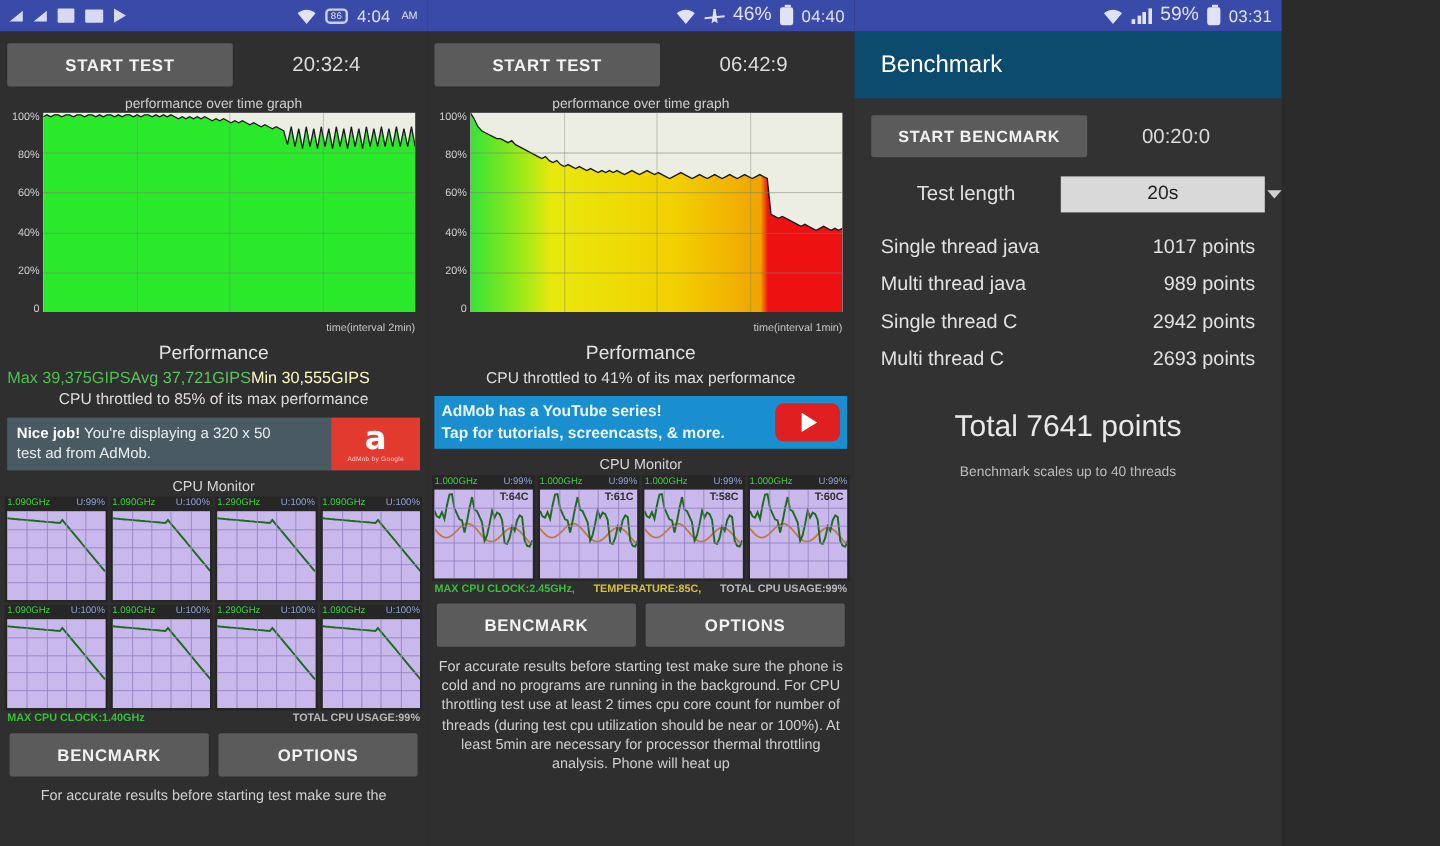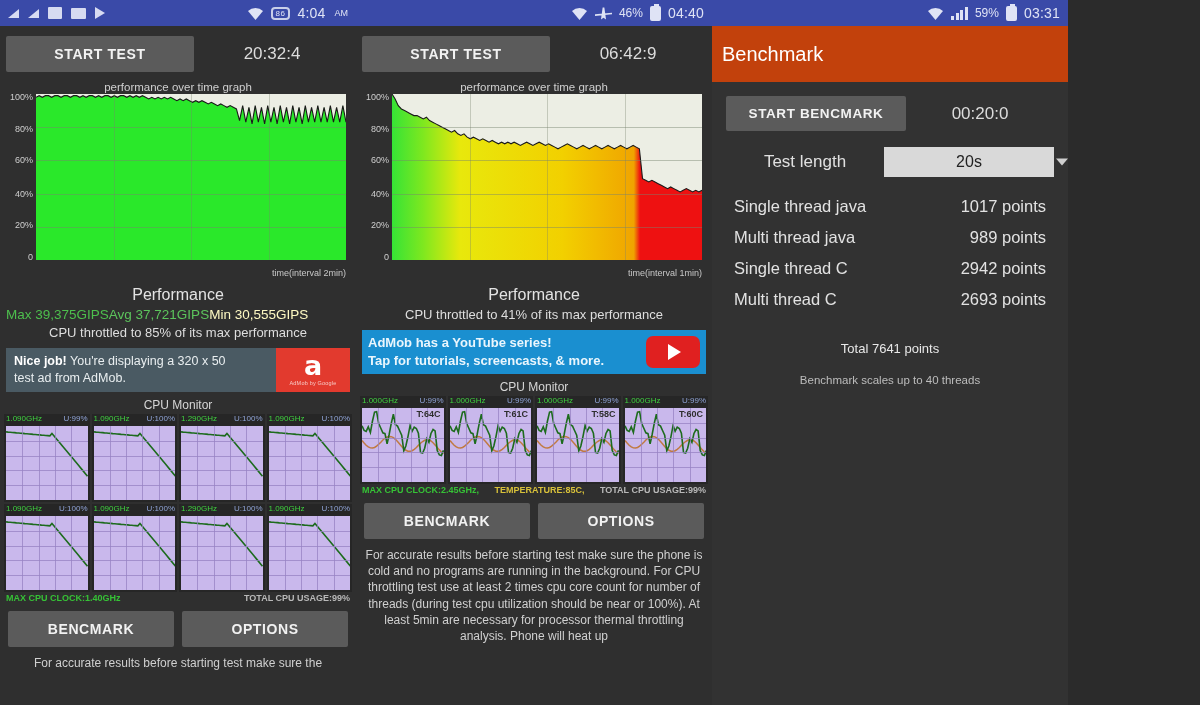--- a/index.html
+++ b/index.html
@@ -24,21 +24,21 @@
          border-bottom:0; transform:scaleX(-1); }
   .sigbars { display:flex; align-items:flex-end; gap:1.5px; height:13px; }
   .sigbars i { width:3px; background:#dfe3f5; display:block; }
   .imgico { width:14px;height:12px;border:2px solid #dfe3f5;border-radius:1px;
             background:#dfe3f5;position:relative; }
   .mailico { width:15px;height:11px;border:2px solid #dfe3f5;background:#dfe3f5;border-radius:1px; }
   .flagico { width:0;height:0;border-left:10px solid #dfe3f5;border-top:6px solid transparent;border-bottom:6px solid transparent; }
   .battico { width:11px;height:15px;border:2px solid #dfe3f5;border-radius:2px;background:#dfe3f5;position:relative; }
   .battico:before{content:"";position:absolute;top:-4px;left:2px;width:5px;height:2px;background:#dfe3f5;}
   .battpill { border:2px solid #c9cfe9; border-radius:4px; font-size:8px; padding:0 3px; letter-spacing:.5px;}
-  .pct { font-size:12px; }
+  .pct { font-size:16px; }
 
   
   .panel { position:relative; height:705px; padding-top:26px; background:#2f2f2f; }
   .p1 { width:400px; }
   .p2 { width:400px; }
   .p3 { width:400px; background:#323232; }
   .divider { position:absolute; top:26px; bottom:0; width:2px; background:#111; }
 
   
   .testbar { display:flex; align-items:center; height:56px; padding:0 6px; }
@@ -107,36 +107,36 @@
   .mf-yellow { color:#d8c13a; font-weight:bold; }
   .mf-grey { color:#b9b9b9; font-weight:bold; }
 
   
   .btnrow { display:flex; gap:8px; padding:8px 8px 0; }
   .btnrow .btn { flex:1; }
   .footnote { font-size:12px; line-height:1.35; text-align:center; color:#d0d0d0;
               padding:8px 8px 0; }
 
   
-  .bm-head { background:#c2410c; height:56px; display:flex; align-items:center;
-             padding:0 10px; font-size:20px; color:#fff; }
+  .bm-head { background:#0c4a6e; height:56px; display:flex; align-items:center;
+             padding:0 22px; font-size:20px; color:#fff; }
   .bm-row1 { display:flex; align-items:center; padding:14px 14px 0; }
   .bm-row1 .btn { width:180px; font-size:13.5px; }
   .bm-row1 .t { flex:1; text-align:center; font-size:17px; color:#dcdcdc; }
   .bm-len { display:flex; align-items:center; padding:16px 14px 0; }
   .bm-len .lab { flex:1; text-align:center; font-size:17px; color:#e0e0e0; }
   .spinner { width:170px; background:#d9d9d9; color:#222; font-size:16px;
              text-align:center; padding:6px 0; position:relative; }
   .spinner .car { position:absolute; right:-14px; top:50%; transform:translateY(-50%);
                   width:0;height:0;border-left:6px solid transparent;border-right:6px solid transparent;
                   border-top:7px solid #cfcfcf; }
   .bm-scores { padding:14px 22px 0; }
   .bm-scores .r { display:flex; justify-content:space-between; font-size:16.5px;
                   color:#e2e2e2; padding:6px 0; }
-  .bm-total { text-align:center; font-size:13px; color:#e8e8e8; padding:26px 0 0; }
+  .bm-total { text-align:center; font-size:25px; color:#e8e8e8; padding:26px 0 0; }
   .bm-note { text-align:center; font-size:11.5px; color:#bdbdbd; padding:18px 0 0; }
 </style>
 </head>
 <body>
 
 <div class="screen">
 
   <div class="panel p1">
     <div class="statusbar">
       <div class="sb-left">

